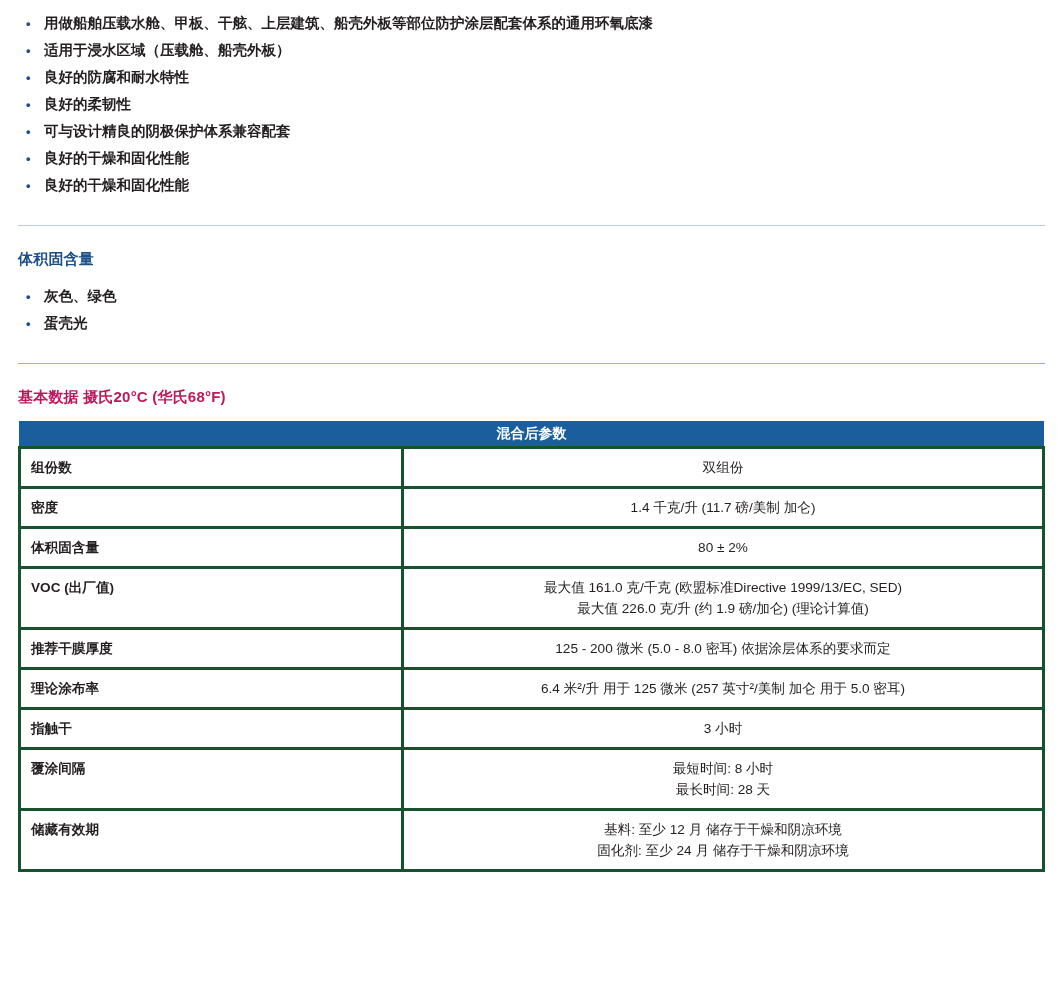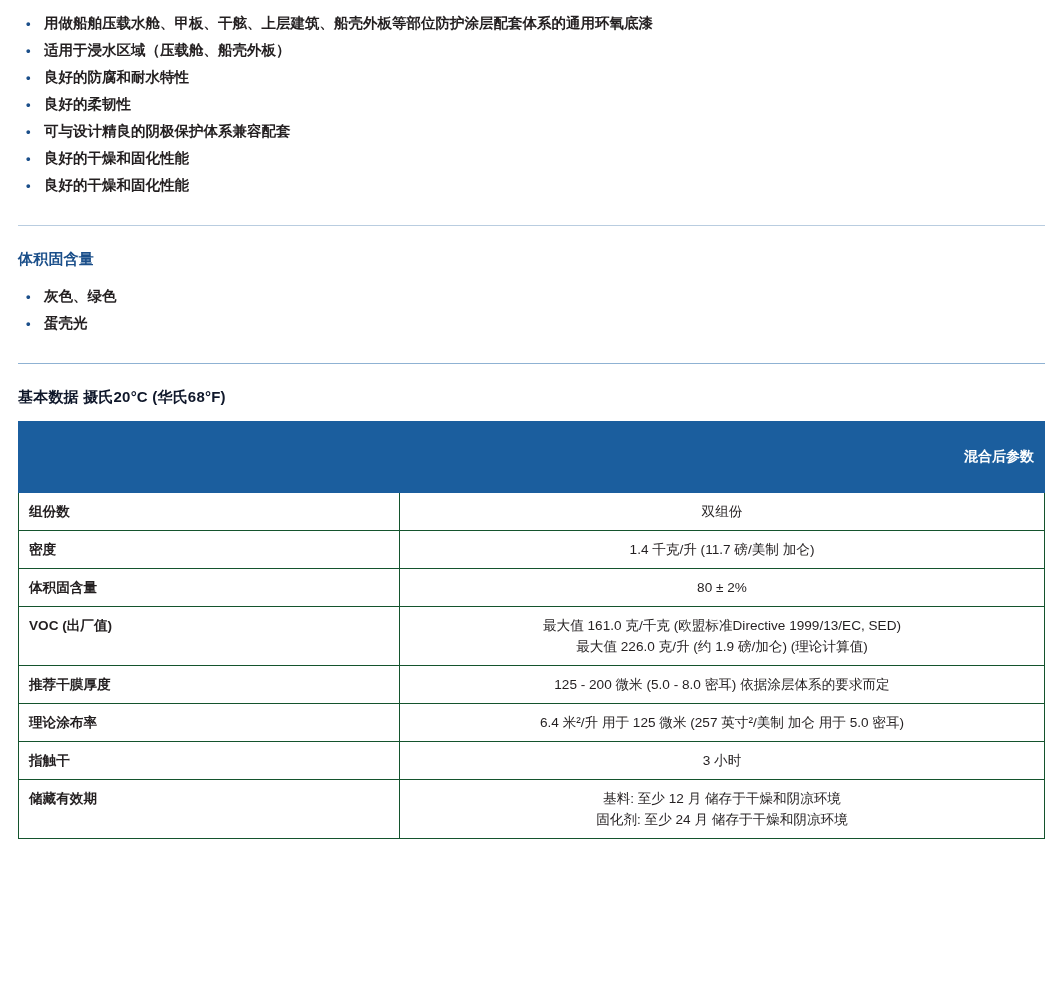--- a/index.html
+++ b/index.html
@@ -20,21 +20,21 @@
     padding: 10px 18px 0 18px;
   }
   h2.section-title {
     font-size: 15px;
     font-weight: bold;
     color: #1b4f8a;
     margin: 8px 0 14px 0;
     letter-spacing: 0.2px;
   }
   h2.section-title.dark {
-    color: #0f172a;
+    color: #be185d;
   }
   ul.bullets {
     list-style: none;
     margin: 0;
     padding: 0;
   }
   ul.bullets li {
     position: relative;
     padding-left: 26px;
     font-size: 14.5px;
@@ -61,28 +61,28 @@
     border-top: 1px solid #8fb2d3;
   }
   table.data {
     width: 100%;
     border-collapse: collapse;
     margin-top: 4px;
   }
   table.data th.band {
     background: #1b5e9e;
     color: #ffffff;
-    text-align: right;
+    text-align: center;
     font-size: 14px;
     font-weight: bold;
-    padding: 26px 10px;
+    padding: 3px 10px;
     border: 1px solid #1b5e9e;
   }
   table.data td {
-    border: 1px solid #14532d;
+    border: 3px solid #14532d;
     padding: 8px 10px;
     font-size: 13.6px;
     line-height: 21px;
     vertical-align: top;
     color: #231f20;
   }
   table.data td.label {
     width: 360px;
     font-weight: bold;
   }
@@ -165,20 +165,27 @@
           <span class="val-line">6.4 米²/升 用于 125 微米 (257 英寸²/美制 加仑 用于 5.0 密耳)</span>
         </td>
       </tr>
       <tr>
         <td class="label">指触干</td>
         <td class="value">
           <span class="val-line">3 小时</span>
         </td>
       </tr>
       <tr>
+        <td class="label">覆涂间隔</td>
+        <td class="value">
+          <span class="val-line">最短时间: 8 小时</span>
+          <span class="val-line">最长时间: 28 天</span>
+        </td>
+      </tr>
+      <tr>
         <td class="label">储藏有效期</td>
         <td class="value">
           <span class="val-line">基料: 至少 12 月 储存于干燥和阴凉环境</span>
           <span class="val-line">固化剂: 至少 24 月 储存于干燥和阴凉环境</span>
         </td>
       </tr>
     </tbody>
   </table>
 
 </div>

